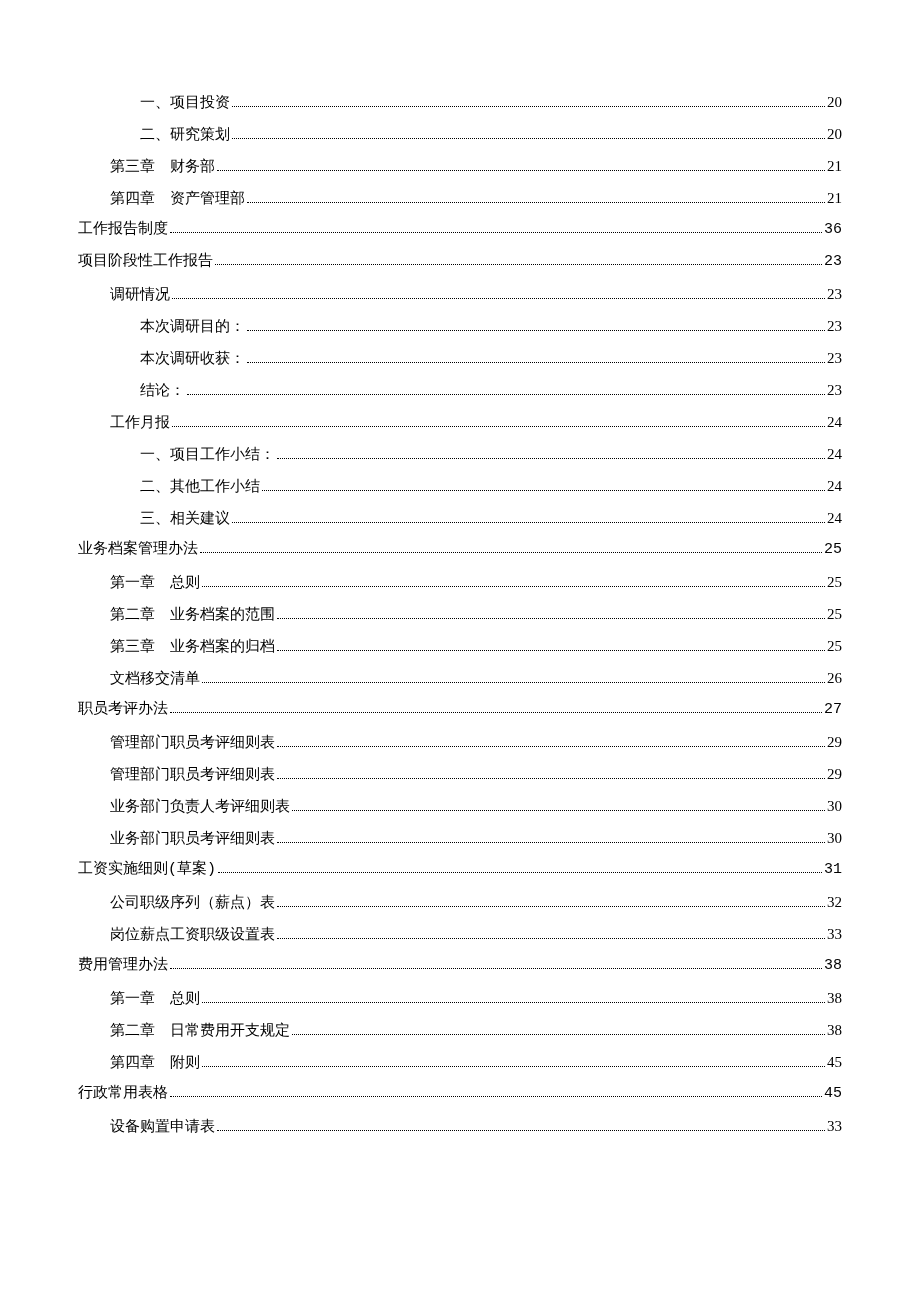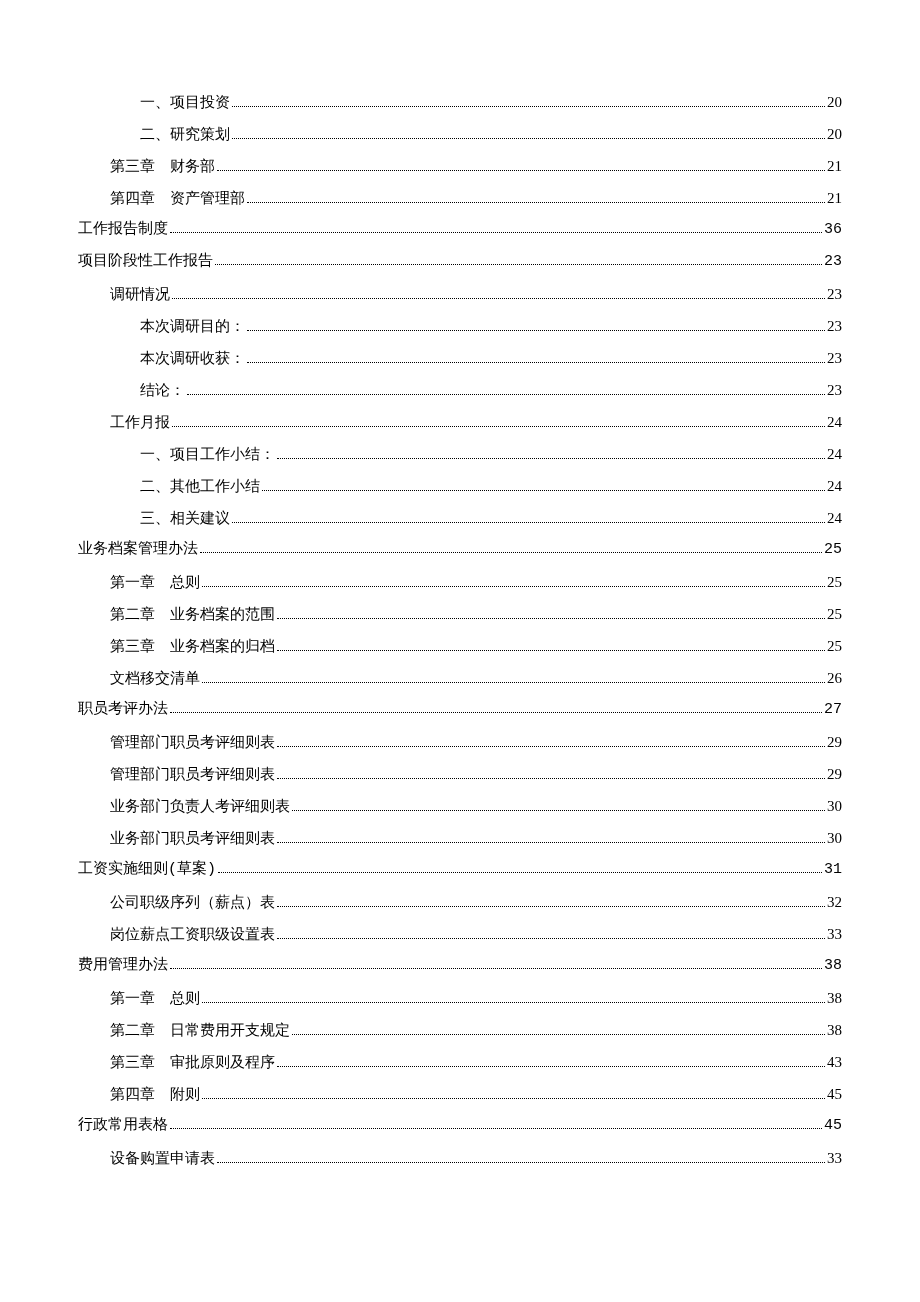--- a/index.html
+++ b/index.html
@@ -188,25 +188,20 @@
       <span class="toc-label">第一章　总则</span>
       <span class="toc-dots"></span>
       <span class="toc-page">38</span>
     </div>
     <div class="toc-row indent-1">
       <span class="toc-label">第二章　日常费用开支规定</span>
       <span class="toc-dots"></span>
       <span class="toc-page">38</span>
     </div>
     <div class="toc-row indent-1">
-      <span class="toc-label">第三章　审批原则及程序</span>
-      <span class="toc-dots"></span>
-      <span class="toc-page">43</span>
-    </div>
-    <div class="toc-row indent-1">
       <span class="toc-label">第四章　附则</span>
       <span class="toc-dots"></span>
       <span class="toc-page">45</span>
     </div>
     <div class="toc-row indent-0">
       <span class="toc-label">行政常用表格</span>
       <span class="toc-dots"></span>
       <span class="toc-page">45</span>
     </div>
     <div class="toc-row indent-1">

